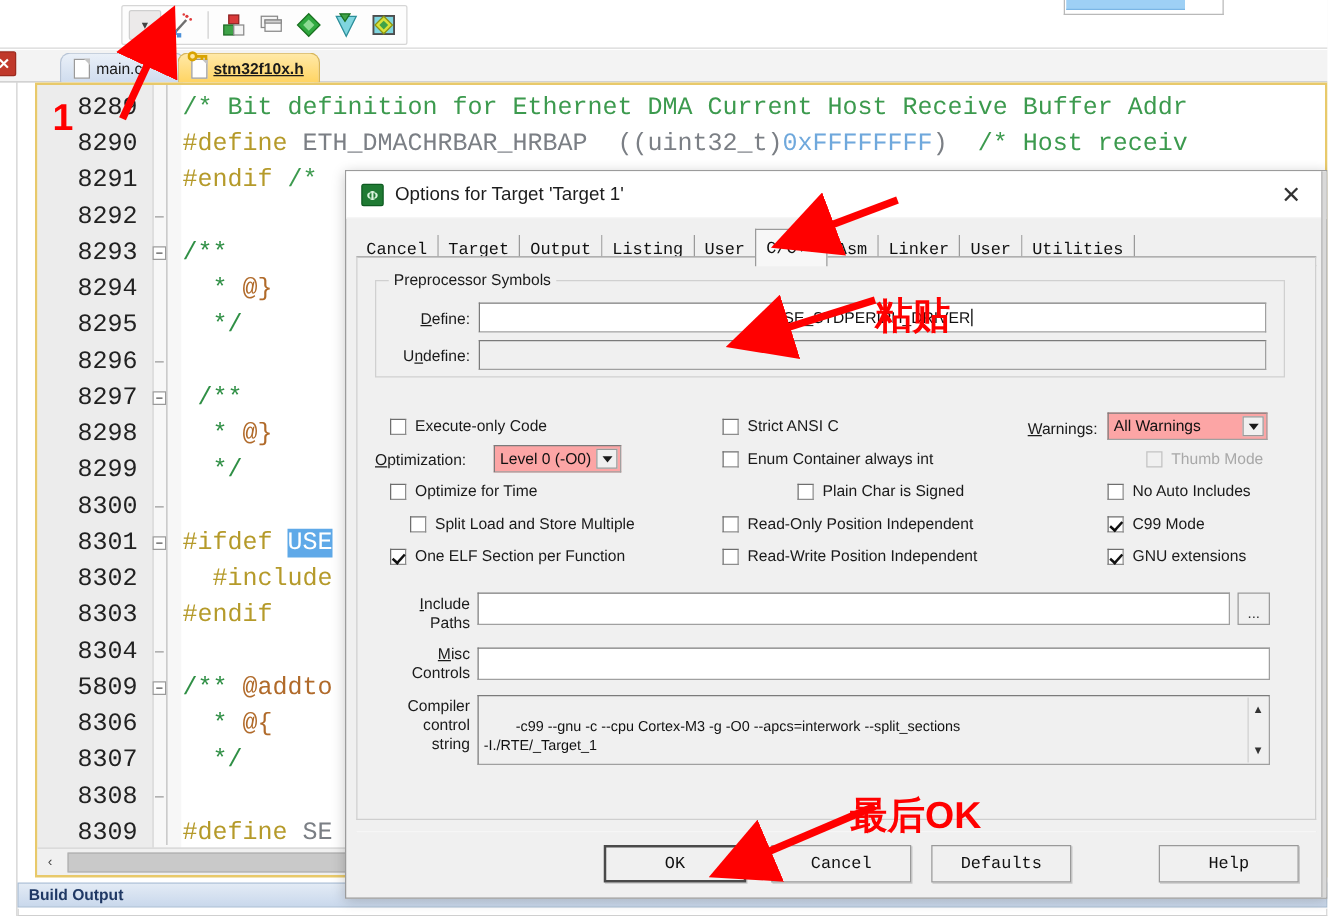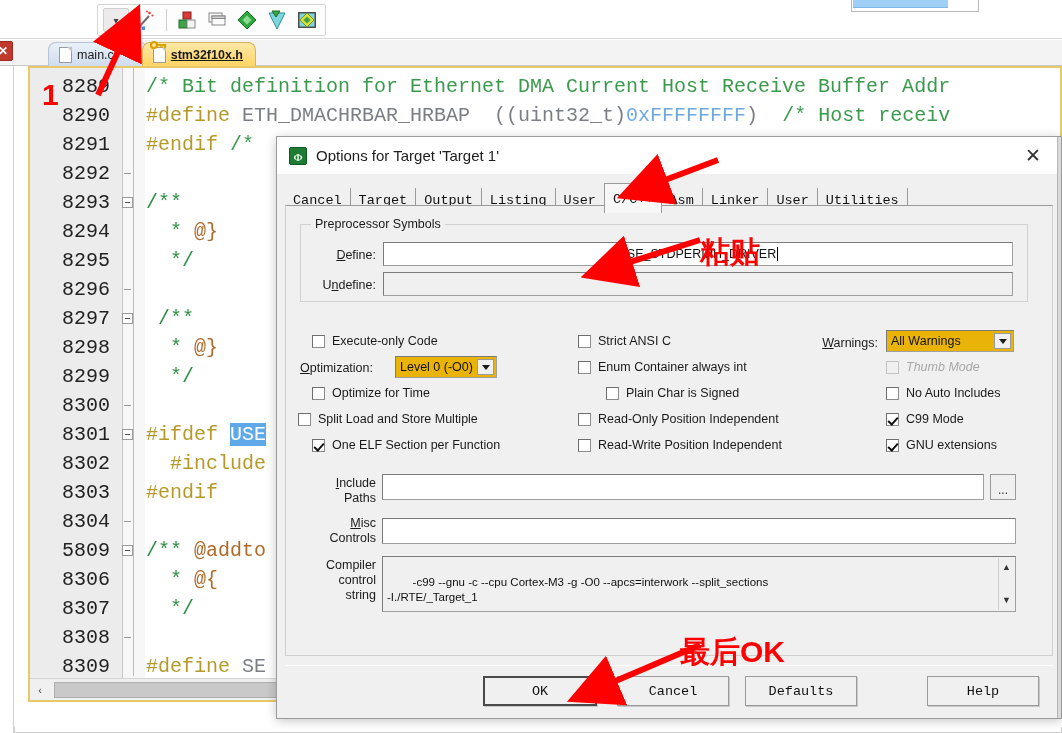--- a/index.html
+++ b/index.html
@@ -271,21 +271,21 @@
   }
   .cb.checked::after {
     content: ""; position: absolute; left: 3px; top: 1px;
     width: 4px; height: 8px; border: solid #111;
     border-width: 0 2px 2px 0; transform: rotate(42deg);
   }
   .cb-row.disabled { color: #a8a8a8; }
   .cb.disabled { background: #f0f0f0; border-color: #c2c2c2; }
 
   .combo {
-    position: absolute; background: #eab308;
+    position: absolute; background: #fca5a5;
     border: 1px solid #a0a0a0; border-top-color: #7b7b7b;
     border-left-color: #7b7b7b;
     display: flex; align-items: center; justify-content: space-between;
     font-size: 12.5px; color: #111; padding-left: 4px;
   }
   .combo-arrow {
     width: 17px; height: calc(100% - 4px); margin: 2px;
     background: #f0f0f0; border: 1px solid #9a9a9a;
     display: flex; align-items: center; justify-content: center;
   }
@@ -549,20 +549,23 @@
           <span class="code-text"><span class="c-pp">#define </span><span class="c-id">SE</span></span>
         </div>
       </div>
 
     <div class="hscroll">
       <div class="hs-left">‹</div>
       <div class="hs-thumb"></div>
     </div>
   </div>
 
+  <div class="buildout">
+    <span>Build Output</span>
+  </div>
   <div class="bottom-strip"></div>
 
   <div class="dialog">
     <div class="dlg-title">
       <div class="dlg-icon">
           <span>Φ</span>
         </div>
       <div class="dlg-title-text">Options for Target 'Target 1'</div>
       <div class="dlg-close">✕</div>
     </div>
@@ -631,59 +634,59 @@
       </div>
       <div class="combo" style="left:109px; top:150px; width:102px; height:22px;">
         <span>Level 0 (-O0)</span>
         <span class="combo-arrow"></span>
       </div>
 
       <div class="cb-row" style="left:26px; top:180px;">
         <span class="cb"></span>
         <span>Optimize for Time</span>
       </div>
-      <div class="cb-row" style="left:12px; top:206px;">
+      <div class="cb-row" style="left:42px; top:206px;">
         <span class="cb"></span>
         <span>Split Load and Store Multiple</span>
       </div>
       <div class="cb-row" style="left:26px; top:232px;">
         <span class="cb checked"></span>
         <span>One ELF Section per Function</span>
       </div>
 
       <div class="cb-row" style="left:292px; top:128px;">
         <span class="cb"></span>
         <span>Strict ANSI C</span>
       </div>
       <div class="cb-row" style="left:292px; top:154px;">
         <span class="cb"></span>
         <span>Enum Container always int</span>
       </div>
-      <div class="cb-row" style="left:276px; top:180px;padding-left:44px;">
+      <div class="cb-row" style="left:308px; top:180px;padding-left:44px;">
         <span class="cb"></span>
         <span>Plain Char is Signed</span>
       </div>
       <div class="cb-row" style="left:292px; top:206px;">
         <span class="cb"></span>
         <span>Read-Only Position Independent</span>
       </div>
       <div class="cb-row" style="left:292px; top:232px;">
         <span class="cb"></span>
         <span>Read-Write Position Independent</span>
       </div>
 
       <div class="fld-label" style="left:512px; top:130px; width:80px;">
         <span class="u">W</span>arnings:
       </div>
       <div class="combo" style="left:600px; top:124px; width:128px; height:22px;">
         <span>All Warnings</span>
         <span class="combo-arrow"></span>
       </div>
 
-      <div class="cb-row disabled" style="left:600px; top:154px;font-style:italic;">
+      <div class="cb-row disabled" style="left:631px; top:154px;">
         <span class="cb disabled"></span>
         <span>Thumb Mode</span>
       </div>
       <div class="cb-row" style="left:600px; top:180px;">
         <span class="cb"></span>
         <span>No Auto Includes</span>
       </div>
       <div class="cb-row" style="left:600px; top:206px;">
         <span class="cb checked"></span>
         <span>C99 Mode</span>

